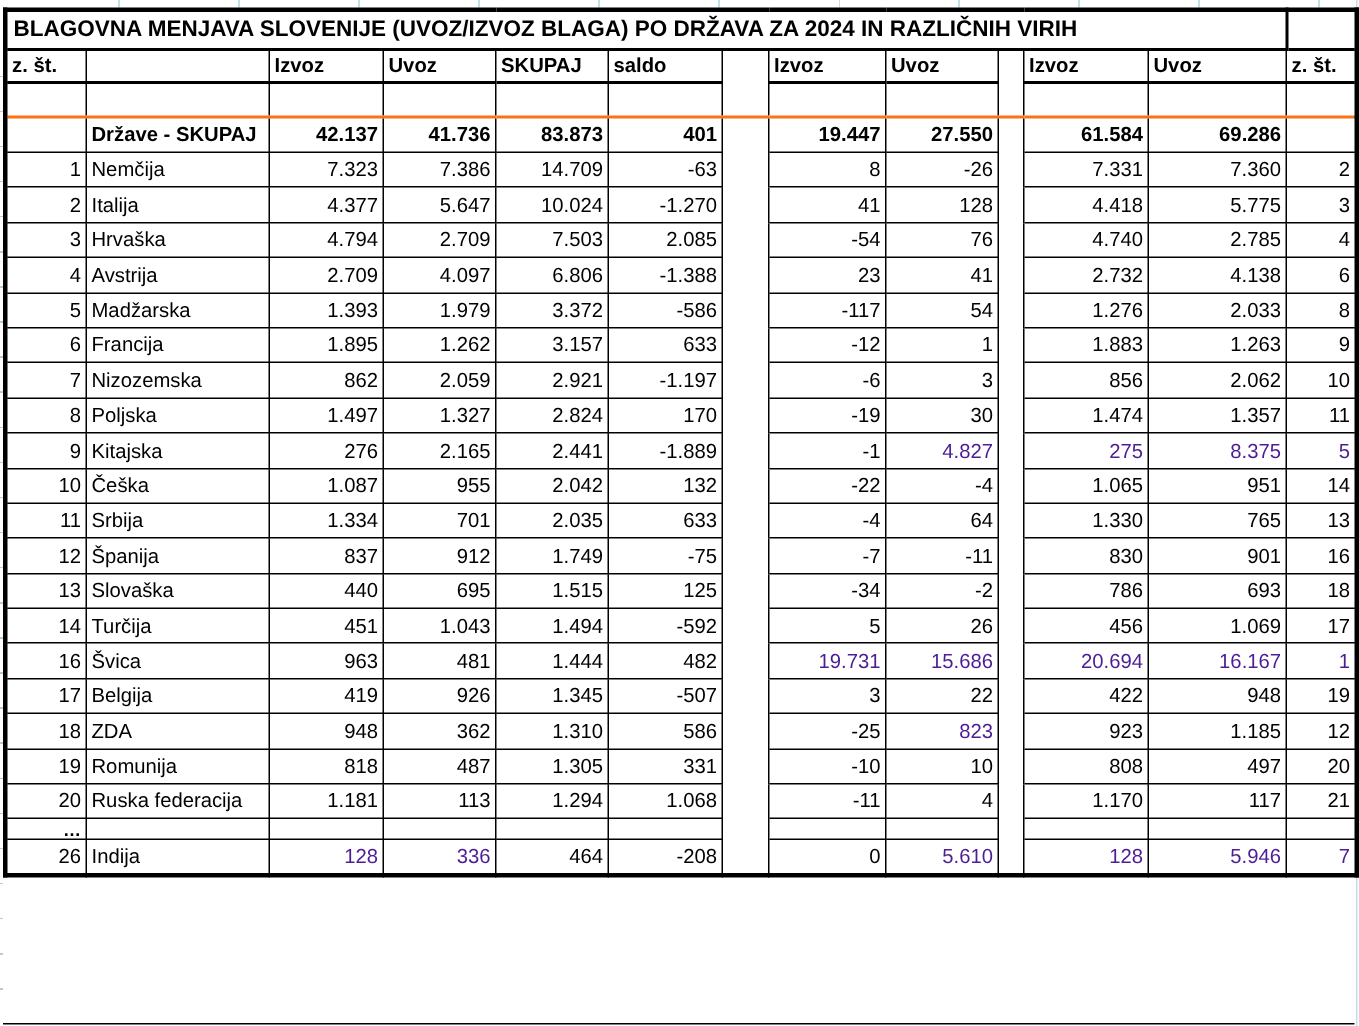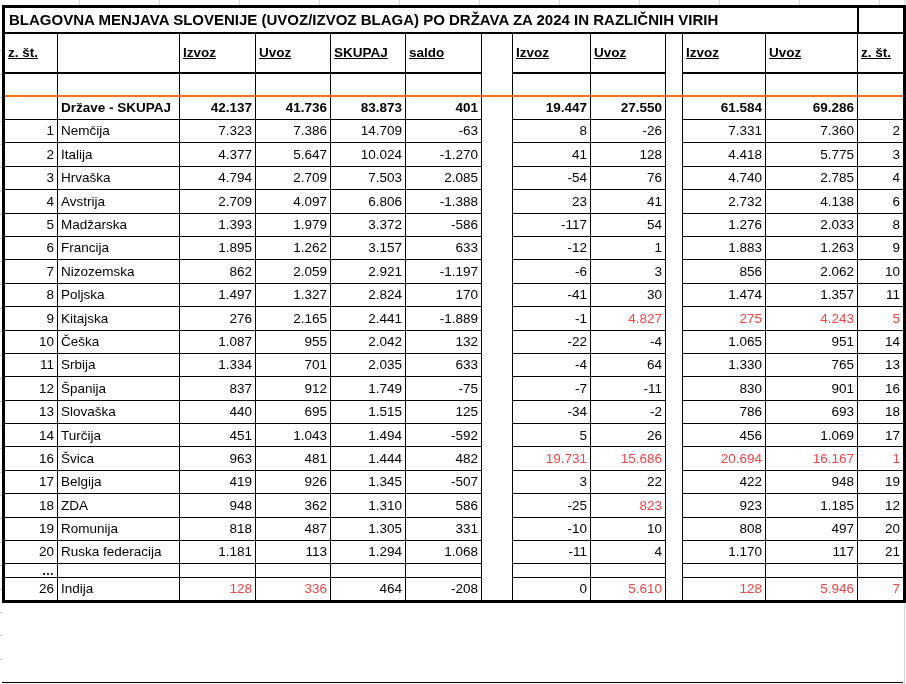--- a/index.html
+++ b/index.html
@@ -43,38 +43,38 @@
     font-size:13.5px;
     line-height:1.15;
     padding:0 3px 0 2px;
     white-space:nowrap;
     overflow:hidden;
     vertical-align:middle;
   }
   td.gap{border-top:none;border-bottom:none;}
   .num{text-align:right;}
   .country{text-align:left;padding-left:3px;}
-  .red{color:#ef4444;}
+  .red{color:#4c1d95;}
 
   
   tr.r-title{height:26px;}
   tr.r-title td{border-bottom:2px solid #000;font-weight:700;font-size:15px;text-align:left;padding-left:4px;}
   td.title-side{border-left:2px solid #000;}
 
   
   tr.r-ha{height:46px;}
   tr.r-ha td{font-weight:700;vertical-align:top;}
   tr.r-ha td{border-bottom:2px solid #000;}
   tr.r-ha td.gap{border-bottom:none;}
   .h-left{text-align:left;padding-top:2px;}
   .h-center{text-align:center;padding-top:2px;}
   .h-center div{line-height:21px;}
 
   
-  tr.r-hb{height:40px;text-decoration:underline;}
+  tr.r-hb{height:22px;}
   tr.r-hb td{font-weight:700;text-align:left;padding-left:3px;border-bottom:2px solid #000;}
   tr.r-hb td.gap{border-bottom:none;}
 
   
   tr.r-empty{height:23px;}
   tr.r-normal{height:23.4px;}
   tr.r-total{height:24px;}
   tr.r-total td{font-weight:700;border-top:2px solid #f97316;}
   tr.r-dots{height:14px;}
   tr.r-dots td{font-weight:700;font-size:12px;line-height:8px;}
@@ -264,40 +264,40 @@
           <td class="num">10</td>
         </tr>
         <tr class="r-normal">
           <td class="num">8</td>
           <td class="country">Poljska</td>
           <td class="num">1.497</td>
           <td class="num">1.327</td>
           <td class="num">2.824</td>
           <td class="num">170</td>
           <td class="gap"></td>
-          <td class="num">-41</td>
+          <td class="num">-19</td>
           <td class="num">30</td>
           <td class="gap"></td>
           <td class="num">1.474</td>
           <td class="num">1.357</td>
           <td class="num">11</td>
         </tr>
         <tr class="r-normal">
           <td class="num">9</td>
           <td class="country">Kitajska</td>
           <td class="num">276</td>
           <td class="num">2.165</td>
           <td class="num">2.441</td>
           <td class="num">-1.889</td>
           <td class="gap"></td>
           <td class="num">-1</td>
           <td class="num red">4.827</td>
           <td class="gap"></td>
           <td class="num red">275</td>
-          <td class="num red">4.243</td>
+          <td class="num red">8.375</td>
           <td class="num red">5</td>
         </tr>
         <tr class="r-normal">
           <td class="num">10</td>
           <td class="country">Češka</td>
           <td class="num">1.087</td>
           <td class="num">955</td>
           <td class="num">2.042</td>
           <td class="num">132</td>
           <td class="gap"></td>

